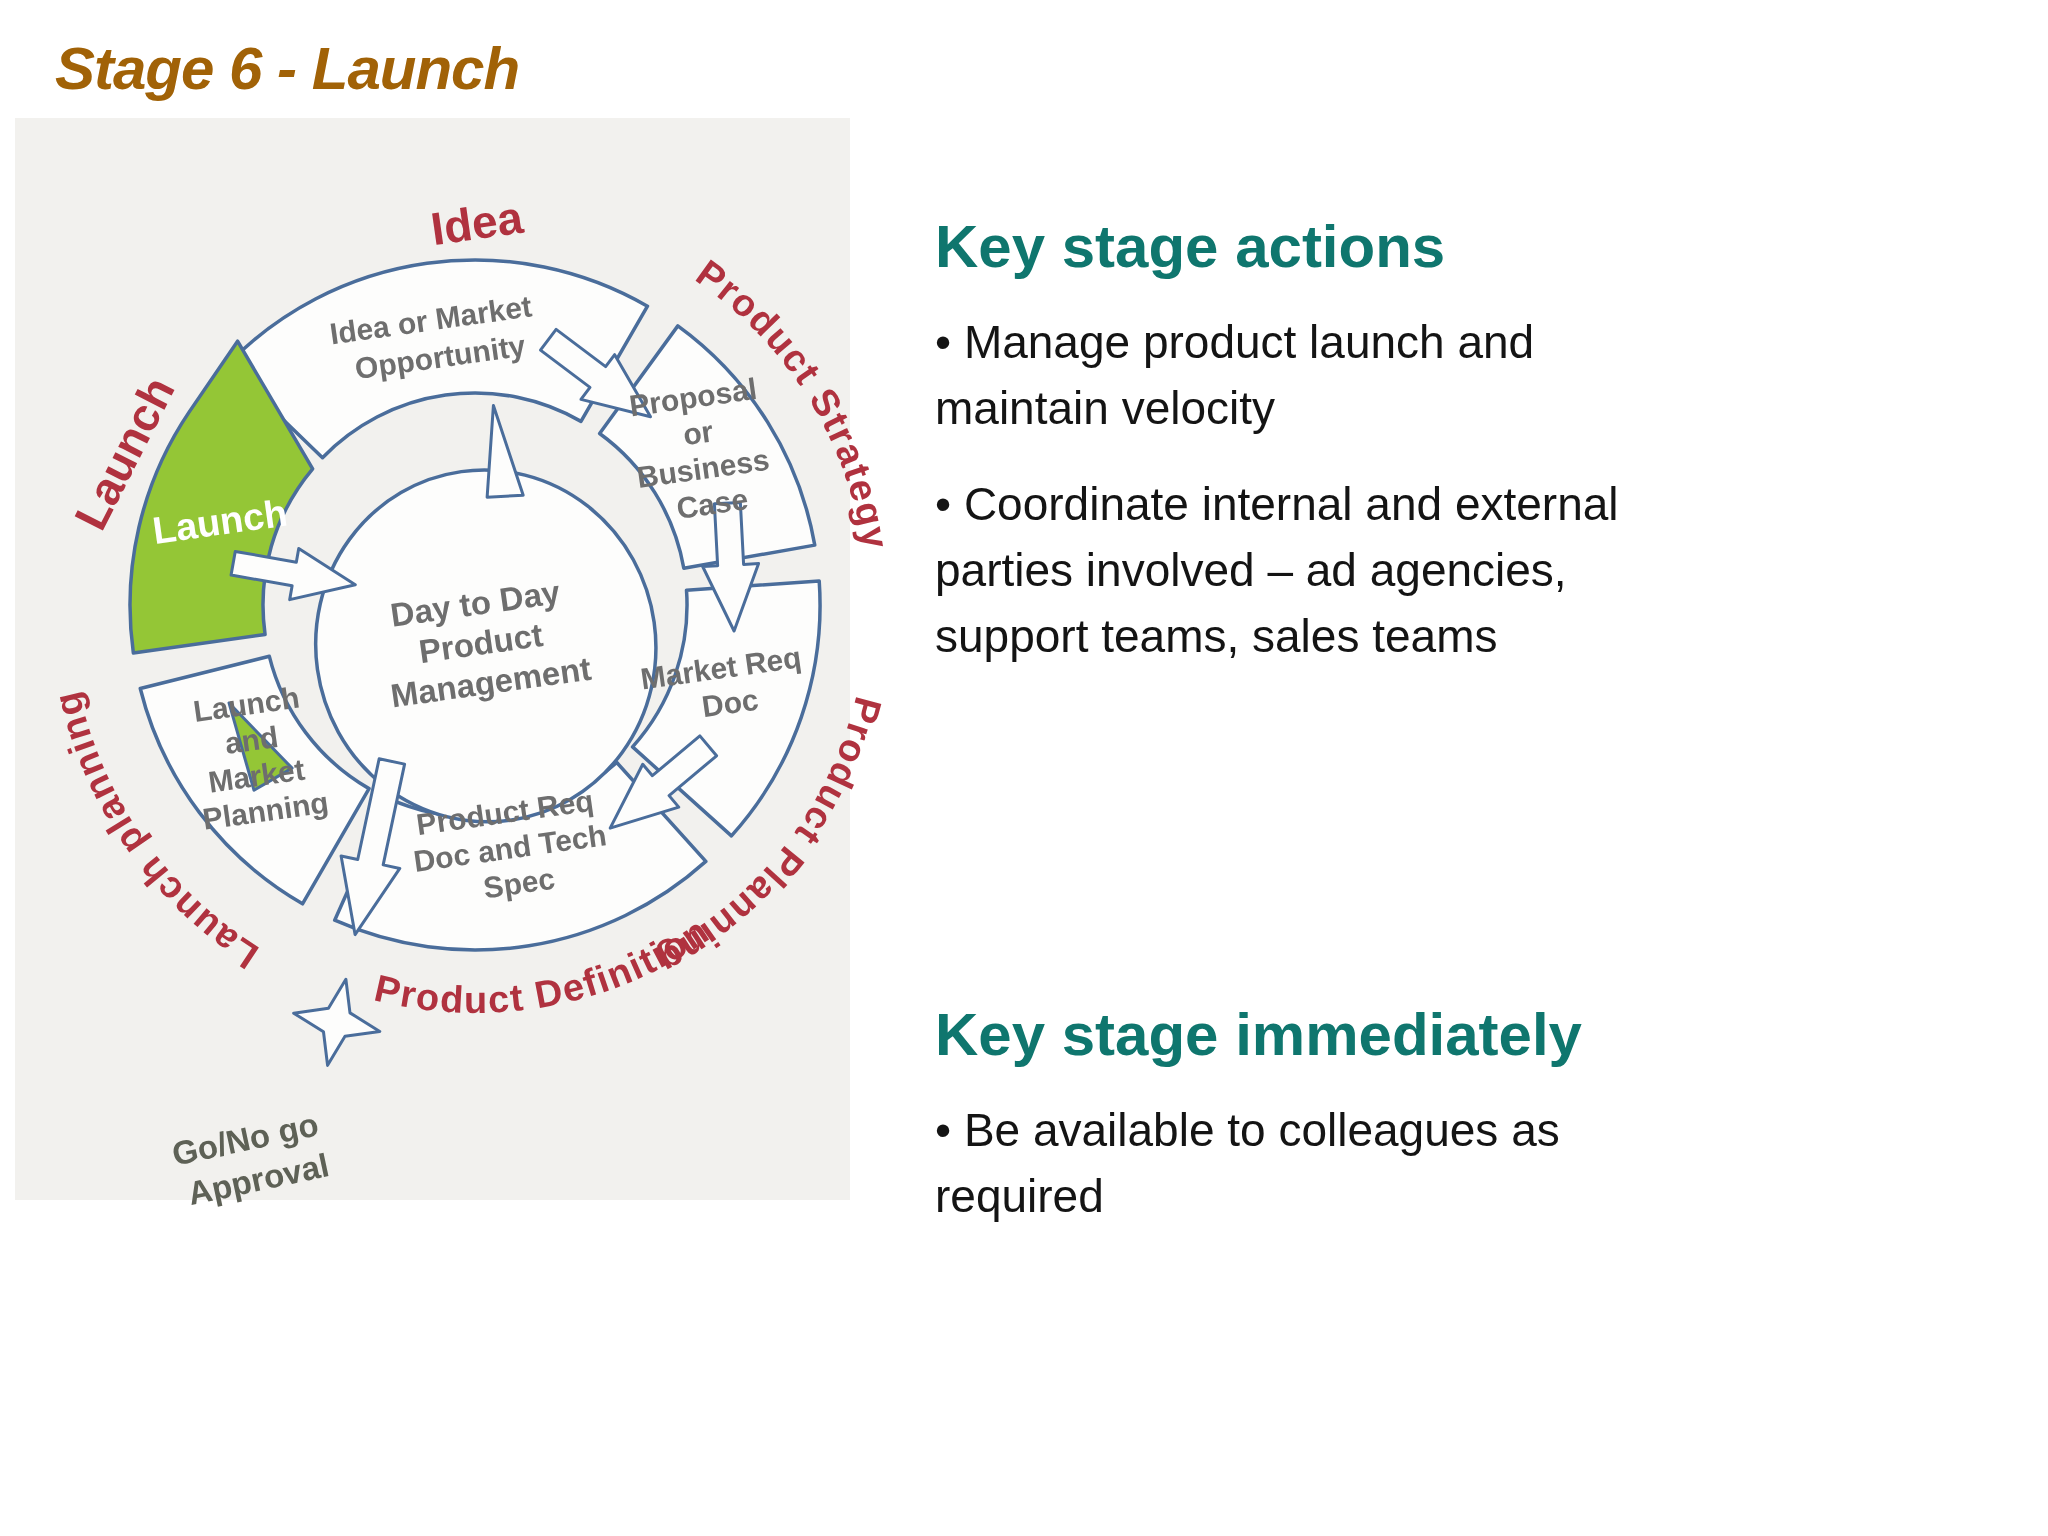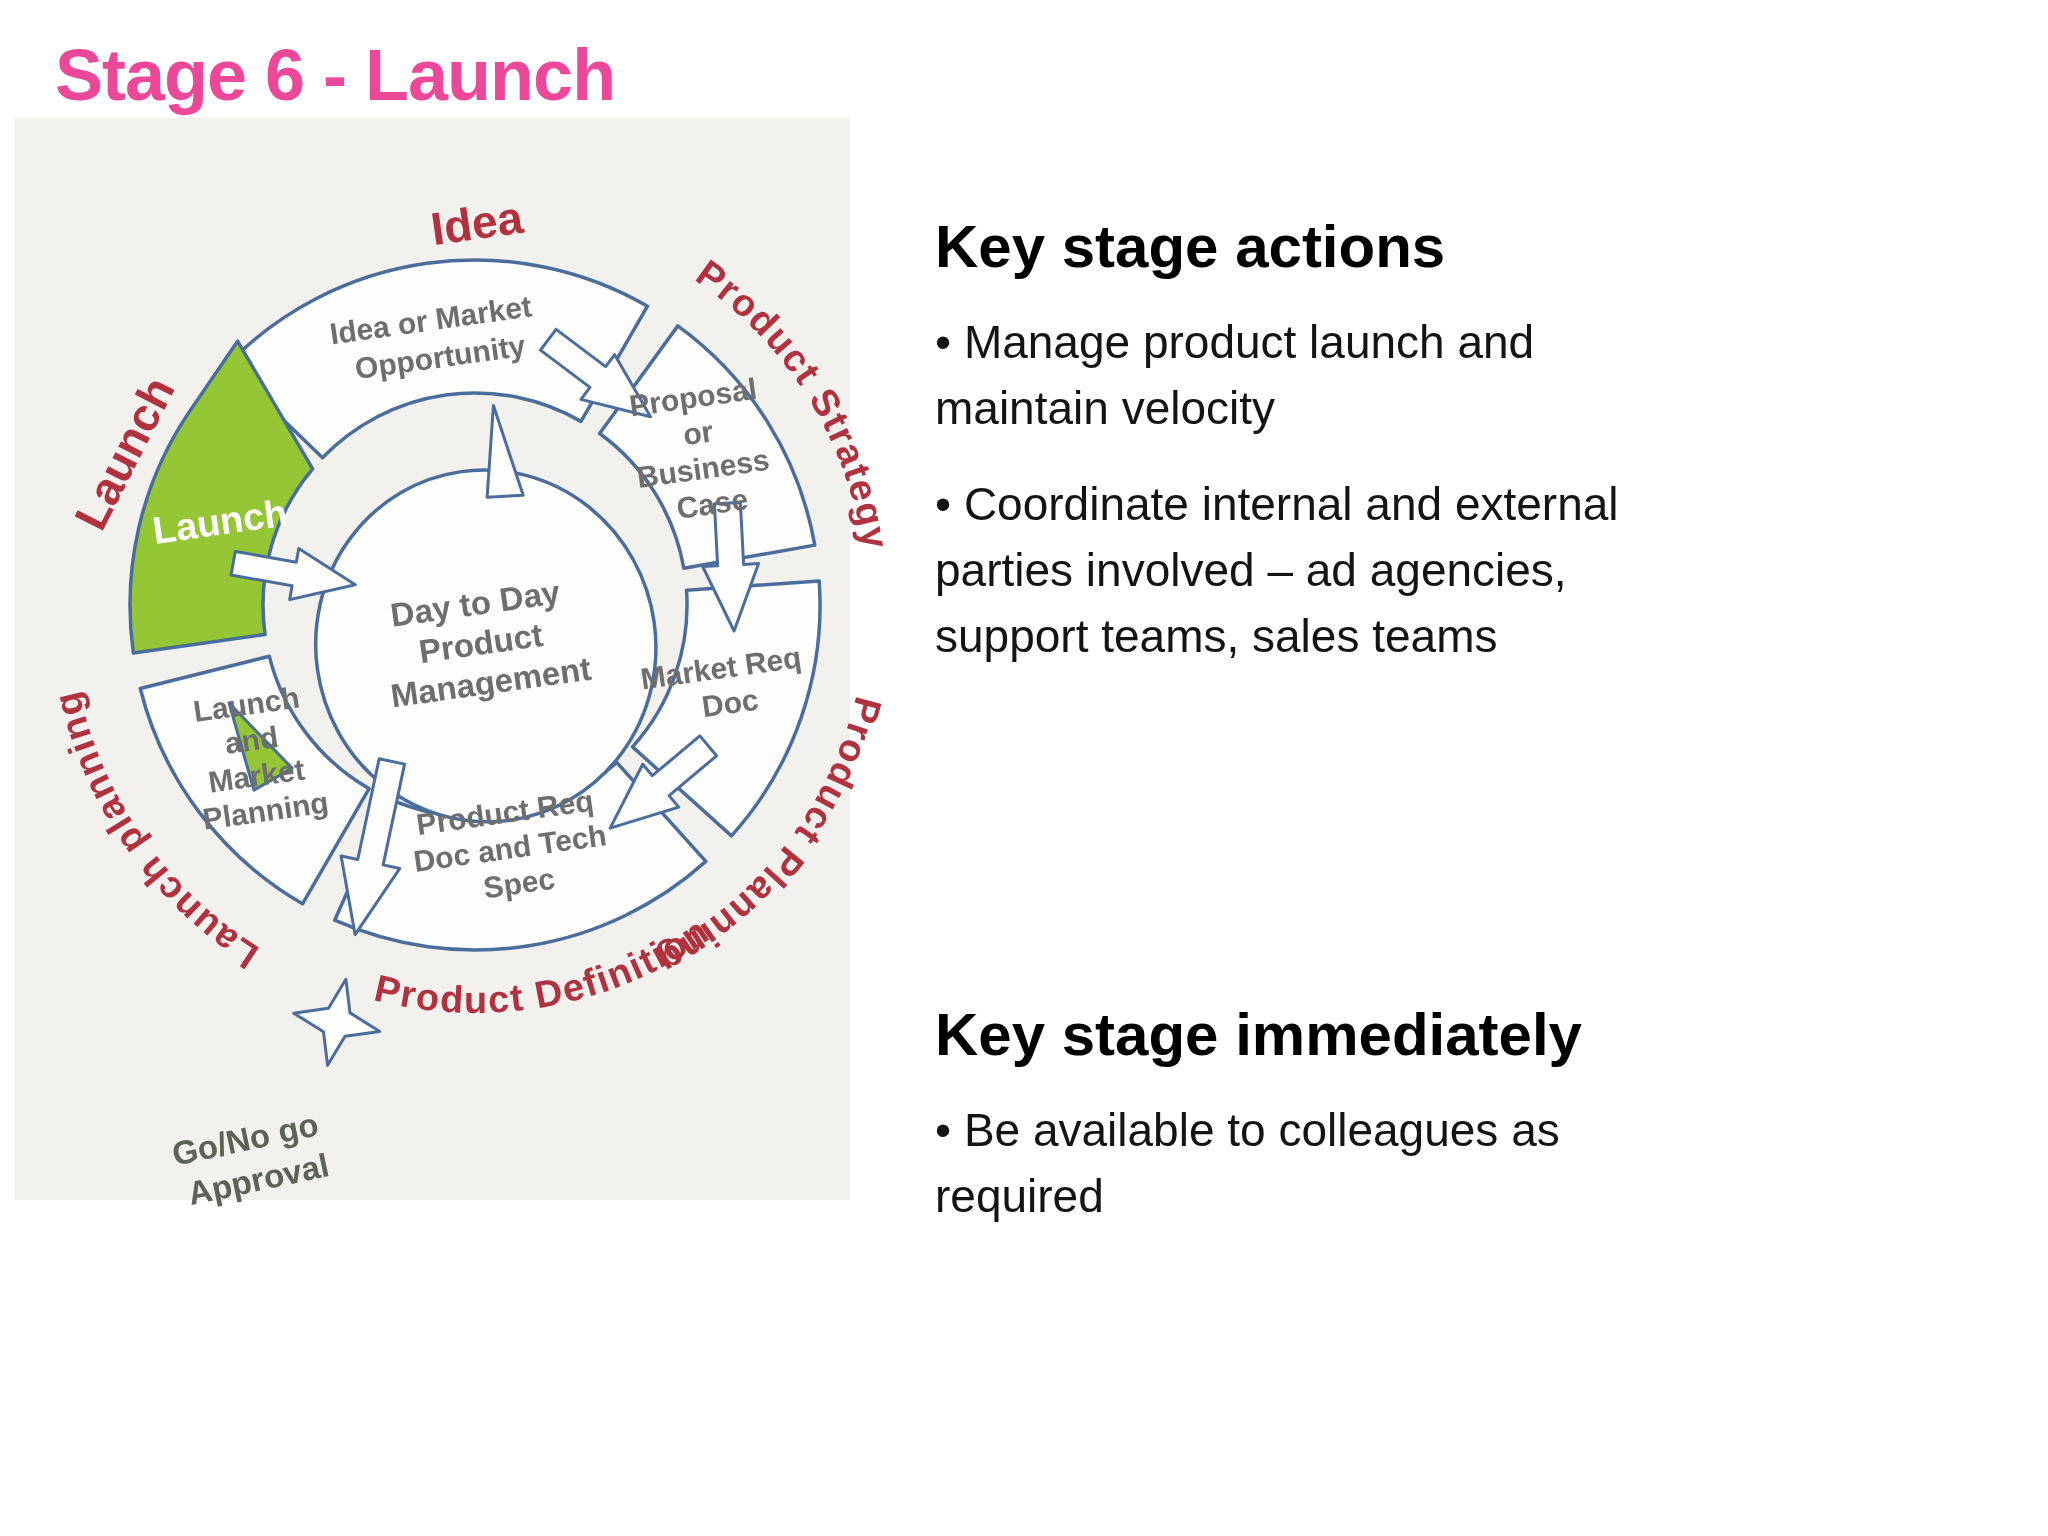--- a/index.html
+++ b/index.html
@@ -1,26 +1,26 @@
 <!DOCTYPE html>
 <html><head>
 <meta charset="utf-8">
 <style>
   html,body{margin:0;padding:0;background:#ffffff;}
   body{width:2048px;height:1536px;position:relative;overflow:hidden;
        font-family:"Liberation Sans", sans-serif;}
-  .title{position:absolute;left:55px;top:34px;font-size:72px;font-weight:bold;
-         color:#ec4899;letter-spacing:-1px;}
+  .title{position:absolute;left:55px;top:34px;font-size:60px;font-weight:bold;
+         color:#a16207;letter-spacing:-1px;font-style:italic;}
   .photo-bg{position:absolute;left:15px;top:118px;width:835px;height:1082px;
             background:#f2f1ee;}
   .diagram-svg{position:absolute;left:15px;top:75px;}
   .col{position:absolute;left:935px;width:1060px;color:#141414;}
   .col-actions{top:212px;}
   .col-deliverables{top:1000px;}
-  .sec-heading{font-size:60px;font-weight:bold;color:#000000;margin:0 0 28px 0;}
+  .sec-heading{font-size:60px;font-weight:bold;color:#0f766e;margin:0 0 28px 0;}
   .bullet{font-size:46px;line-height:66px;margin:0 0 30px 0;}
   .bullet .ln{white-space:nowrap;}
   
   .stage-txt{fill:#6e6e6e;font-size:30px;font-weight:bold;}
   .center-txt{fill:#6e6e6e;font-size:33px;font-weight:bold;}
   .curve-lbl{fill:#b0323f;font-size:38px;font-weight:bold;letter-spacing:1.5px;}
   .big-red{fill:#b0323f;font-weight:bold;}
   .gate-txt{fill:#5e6156;font-size:33px;font-weight:bold;}
   .seg{fill:#fdfdfc;stroke:#4a6d9b;stroke-width:3.5;stroke-linejoin:round;}
   .seg-green{fill:#94c636;stroke:#4a6d9b;stroke-width:3.5;stroke-linejoin:round;}

